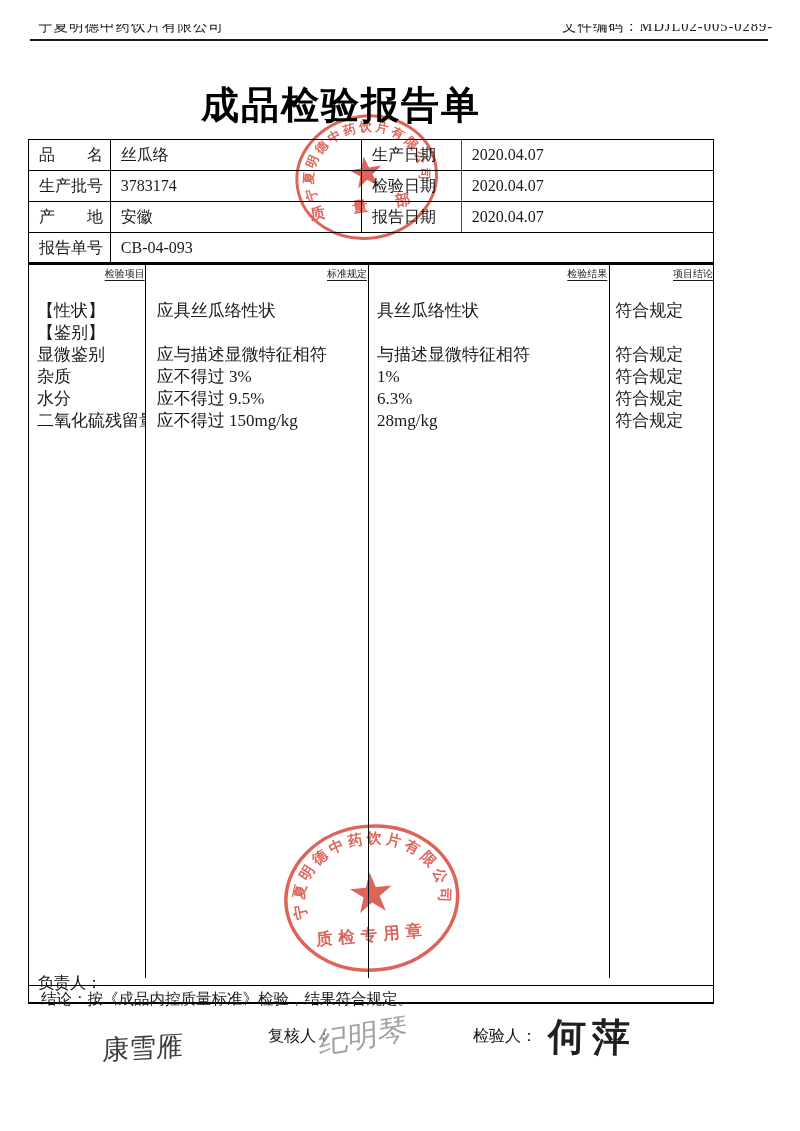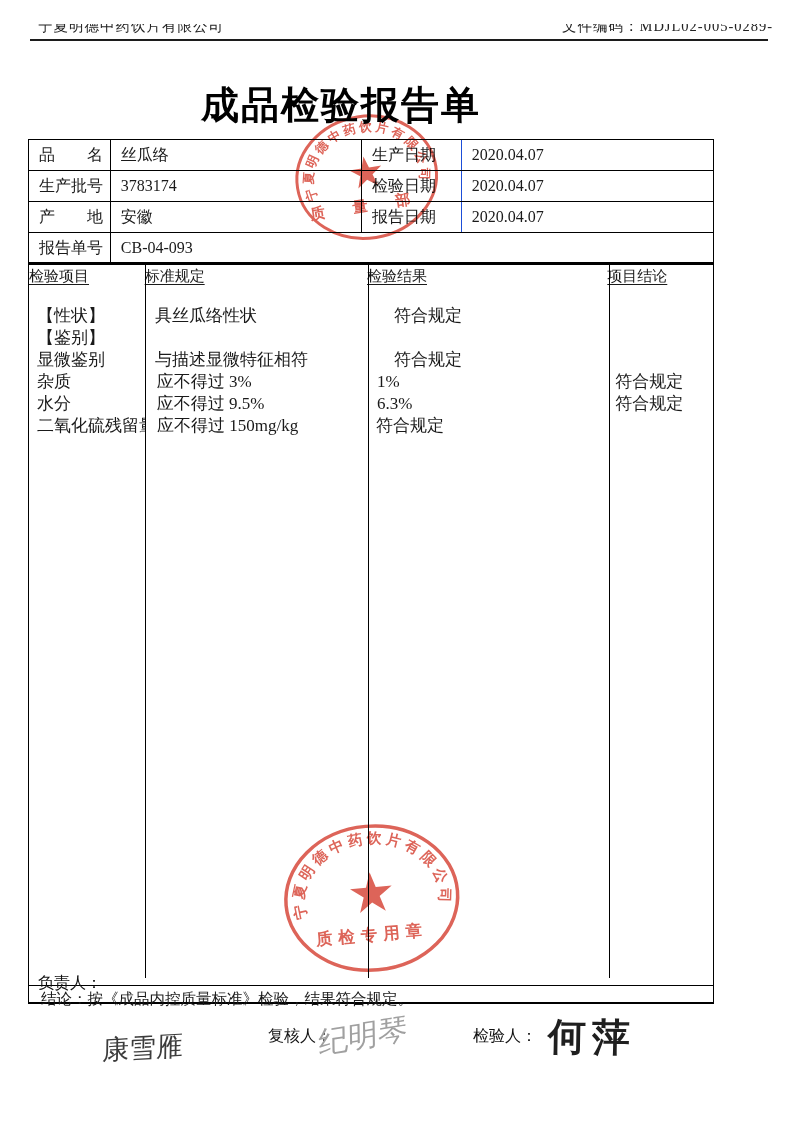--- a/index.html
+++ b/index.html
@@ -33,21 +33,21 @@
   .ic-b { width:252px; border-right:1px solid #000; }
   .ic-c { width:100px; border-right:1px solid #1d4ed8; }
   .ic-d { width:252px; }
   .ic-span { width:604px; }
 
   
   .main-table { position:absolute; left:28px; top:262px; width:686px; height:742px; border:1px solid #000; border-bottom-width:2px; }
   .vline { position:absolute; top:0; width:1px; height:715px; background:#000; }
   .vl-1 { left:116px; } .vl-2 { left:339px; } .vl-3 { left:580px; }
   .mt-header { display:flex; padding-top:4px; }
-  .mt-header .hcell { font-size:15px; text-align:left; text-decoration:underline; text-underline-offset:3px; }
+  .mt-header .hcell { font-size:10px; text-align:right; text-decoration:underline; text-underline-offset:3px; }
   .hc-1 { width:116px; } .hc-2 { width:223px; } .hc-3 { width:241px; } .hc-4 { width:106px; }
   .mt-body { margin-top:19px; }
   .mt-row { display:flex; height:22px; }
   .mt-row .cell { font-size:17px; line-height:22px; white-space:nowrap; overflow:hidden; }
   .bc-1 { width:116px; padding-left:8px; }
   .bc-2 { width:223px; padding-left:12px; }
   .bc-3 { width:241px; padding-left:10px; }
   .bc-4 { width:106px; padding-left:8px; }
   .conclusion-row {
     position:absolute; left:0; right:0; bottom:0; height:17px;
@@ -119,49 +119,52 @@
     <div class="mt-header">
       <div class="hcell hc-1">检验项目</div>
       <div class="hcell hc-2">标准规定</div>
       <div class="hcell hc-3">检验结果</div>
       <div class="hcell hc-4">项目结论</div>
     </div>
 
     <div class="mt-body">
       <div class="mt-row">
         <div class="cell bc-1">【性状】</div>
+        <div class="cell bc-2">应具丝瓜络性状</div>
         <div class="cell bc-3">具丝瓜络性状</div>
         <div class="cell bc-4">符合规定</div>
       </div>
       <div class="mt-row">
         <div class="cell bc-1">【鉴别】</div>
         <div class="cell bc-2"></div>
         <div class="cell bc-3"></div>
         <div class="cell bc-4"></div>
       </div>
       <div class="mt-row">
         <div class="cell bc-1">显微鉴别</div>
+        <div class="cell bc-2">应与描述显微特征相符</div>
         <div class="cell bc-3">与描述显微特征相符</div>
         <div class="cell bc-4">符合规定</div>
       </div>
       <div class="mt-row">
         <div class="cell bc-1">杂质</div>
         <div class="cell bc-2">应不得过 3%</div>
         <div class="cell bc-3">1%</div>
         <div class="cell bc-4">符合规定</div>
       </div>
       <div class="mt-row">
         <div class="cell bc-1">水分</div>
         <div class="cell bc-2">应不得过 9.5%</div>
         <div class="cell bc-3">6.3%</div>
         <div class="cell bc-4">符合规定</div>
       </div>
       <div class="mt-row">
         <div class="cell bc-1">二氧化硫残留量</div>
         <div class="cell bc-2">应不得过 150mg/kg</div>
+        <div class="cell bc-3">28mg/kg</div>
         <div class="cell bc-4">符合规定</div>
       </div>
     </div>
 
     <div class="conclusion-row">结论：按《成品内控质量标准》检验，结果符合规定。</div>
   </div>
 
   <div class="sig-label lab-resp">负责人：</div>
   <div class="sig-name  sig-resp">康雪雁</div>
   <div class="sig-label lab-rev">复核人：</div>

